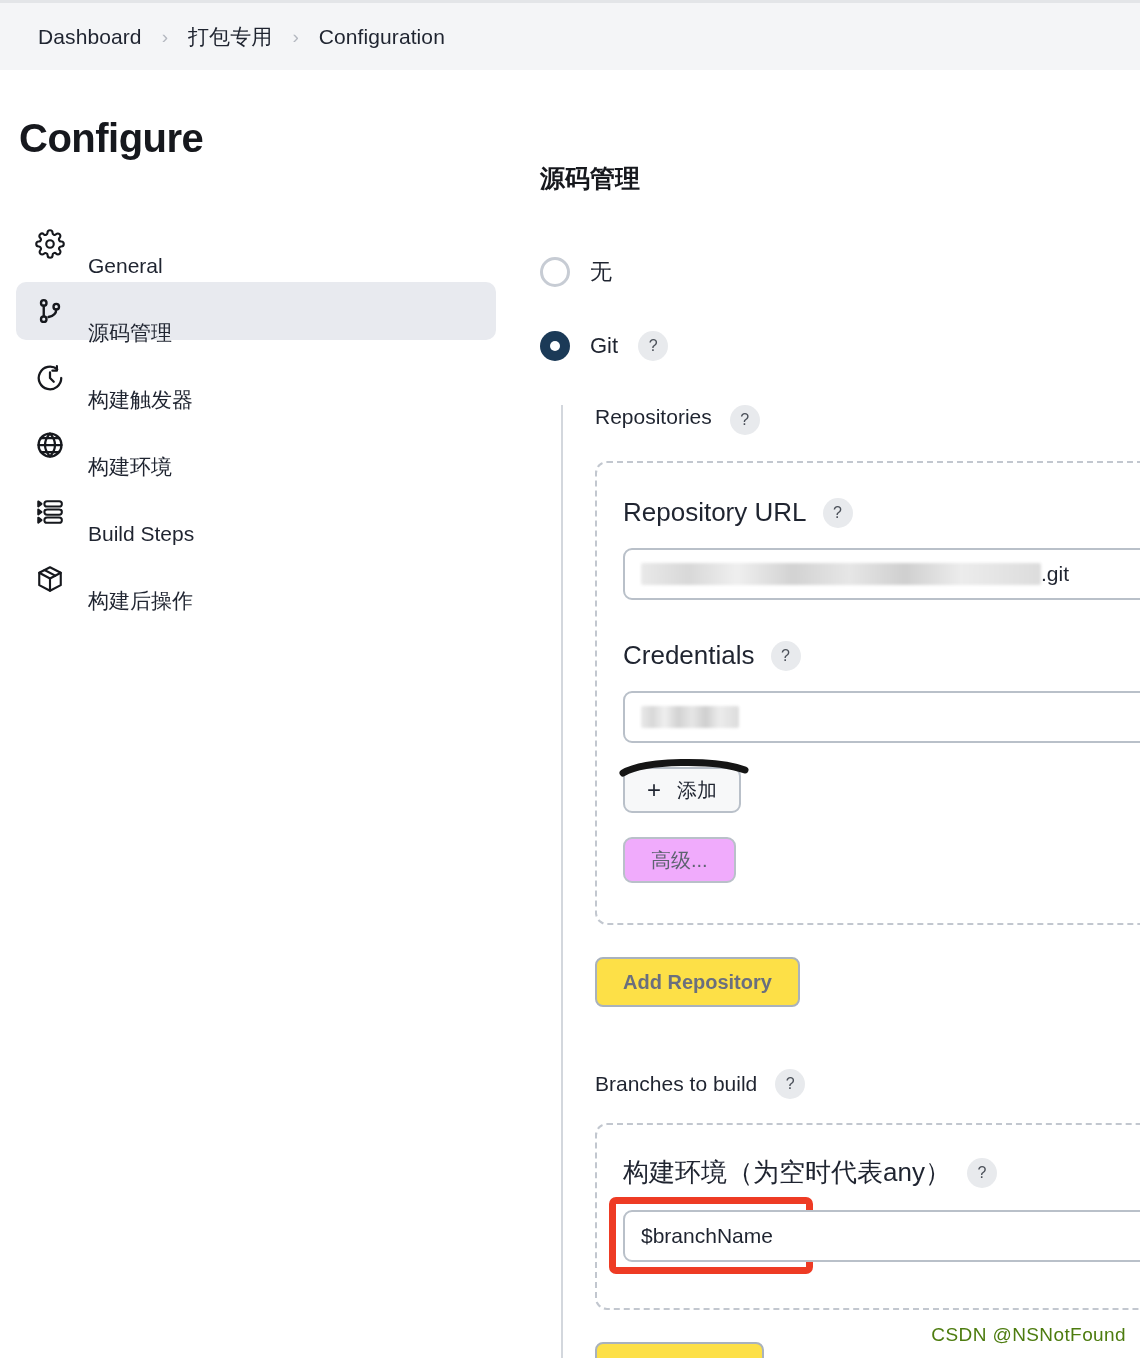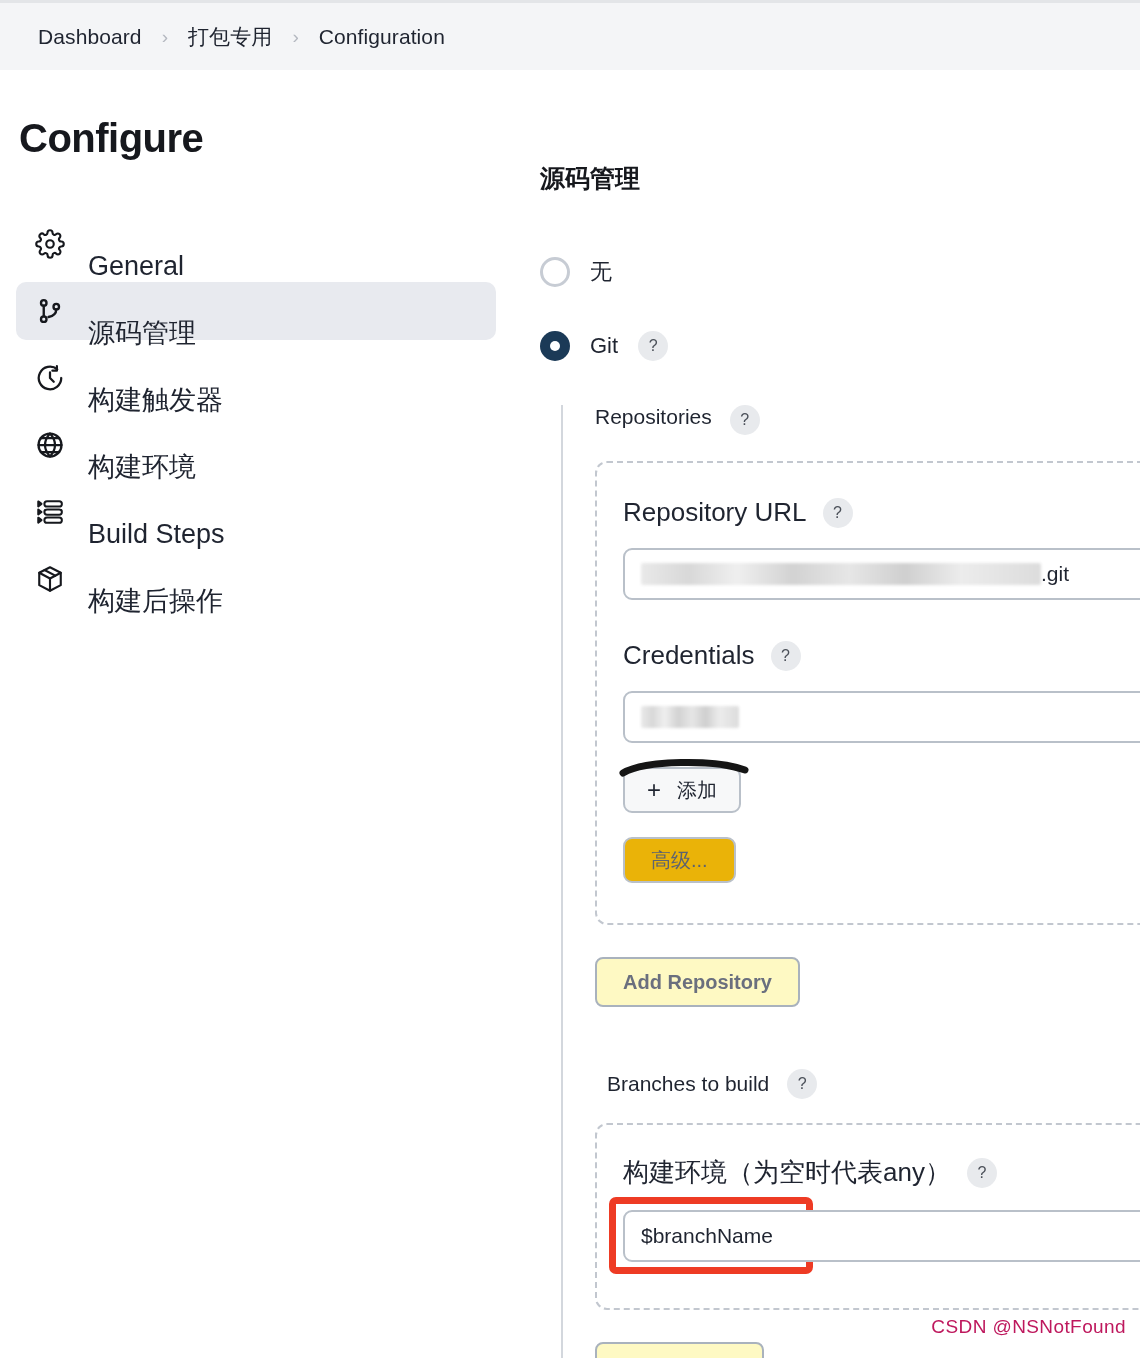--- a/index.html
+++ b/index.html
@@ -62,21 +62,21 @@
     align-items: center;
     gap: 22px;
     height: 58px;
     padding: 0 18px;
     border-radius: 10px;
     margin-bottom: 9px;
     cursor: pointer;
   }
   .nav-item.active { background: #e8eaef; }
   .nav-label {
-    font-size: 27px;
+    font-size: 21px;
     color: #1f2430;
     white-space: nowrap;
     margin-top: 44px;
   }
   .nav-icon {
     width: 32px; height: 32px;
     flex: 0 0 32px;
     display: flex; align-items: center; justify-content: center;
     color: #16181d;
   }
@@ -219,67 +219,67 @@
     background: #f7f8f9;
     font-size: 20px;
     color: #1f2430;
     padding: 0 22px;
     height: 46px;
     cursor: pointer;
     white-space: nowrap;
   }
   .btn-plus { font-size: 24px; line-height: 1; color: #1f2430; }
   .btn-advanced {
-    background: #eab308;
+    background: #f0abfc;
     color: #5d6370;
     height: 46px;
     padding: 0 26px;
     margin-top: 24px;
   }
   .btn-outline {
-    background: #fef9c3;
+    background: #fde047;
     color: #6a6f7e;
     font-weight: bold;
     height: 50px;
     padding: 0 26px;
     border: 2px solid #a9b2bd;
     border-radius: 8px;
   }
 
   .add-wrap { position: relative; display: inline-block; }
   .swoosh {
     position: absolute;
     top: -9px; left: -4px;
     width: 130px; height: 22px;
     pointer-events: none;
   }
 
   .add-repo-row { margin: 32px 0 0 0; }
   .branches-label-row {
     display: flex; align-items: center; gap: 18px;
-    margin: 62px 0 24px 12px;
+    margin: 62px 0 24px 0;
   }
 
   .branch-input-wrap { position: relative; display: inline-block; }
   .red-outline {
     position: absolute;
     top: -13px; left: -14px;
     width: 204px; height: 77px;
     border: 7px solid #ee3b24;
     border-radius: 7px;
     pointer-events: none;
     box-sizing: border-box;
   }
 
   .watermark {
     position: absolute;
     right: 14px;
-    bottom: 20px;
+    bottom: 12px;
     font-size: 19px;
-    color: #be185d;
+    color: #4d7c0f;
     letter-spacing: .4px;
   }
 </style>
 </head>
 <body>
 
 <div class="breadcrumb-bar">
   <span class="crumb">Dashboard</span>
   <span class="crumb-sep">›</span>
   <span class="crumb">打包专用</span>

